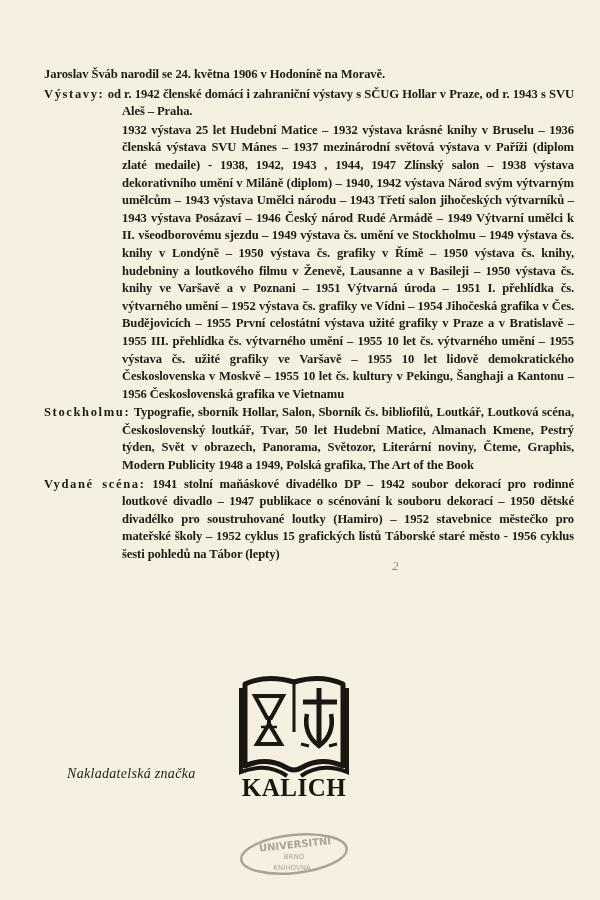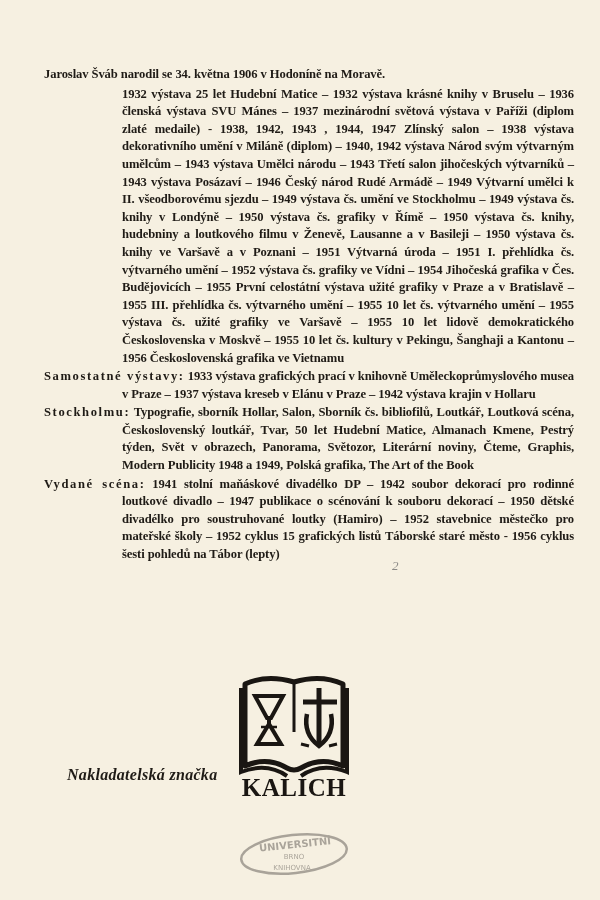--- a/index.html
+++ b/index.html
@@ -25,49 +25,49 @@
       text-align: justify; text-justify: inter-word;
     }
     .hang {
       padding-left: 78px; text-indent: -78px;
     }
     .sub-para {
       padding-left: 78px; text-align: justify;
     }
     .imprint-caption {
       position: absolute; left: 67px; top: 766px;
-      font-style: italic; font-weight: bold; font-size: 16px;
+      font-style: italic; font-weight: normal; font-size: 14px;
       letter-spacing: 0.3px;
     }
     .logo {
       position: absolute; left: 237px; top: 672px; width: 114px; height: 128px;
     }
     .stamp {
       position: absolute; left: 238px; top: 832px; width: 112px; height: 44px;
       opacity: 0.55;
     }
     .pencil-mark {
       position: absolute; left: 392px; top: 558px; color: #8c8a86;
       font-size: 13px; font-weight: normal; font-style: italic;
     }
   </style>
 </head>
 <body>
 
 <div class="page">
 
   <div class="text-block">
-    <div class="line-intro">Jaroslav Šváb narodil se 34. května 1906 v Hodoníně na Moravě.</div>
+    <div class="line-intro">Jaroslav Šváb narodil se 24. května 1906 v Hodoníně na Moravě.</div>
 
+    <div class="section section-body hang">
+      <span class="label">Výstavy:</span>
+      <span>od r. 1942 členské domácí i zahraniční výstavy s SČUG Hollar v Praze, od r. 1943 s SVU Aleš – Praha.</span>
+    </div>
     <div class="section sub-para">1932 výstava 25 let Hudební Matice – 1932 výstava krásné knihy v Bruselu – 1936 členská výstava SVU Mánes – 1937 mezinárodní světová výstava v Paříži (diplom zlaté medaile) - 1938, 1942, 1943 , 1944, 1947 Zlínský salon – 1938 výstava dekorativního umění v Miláně (diplom) – 1940, 1942 výstava Národ svým výtvarným umělcům – 1943 výstava Umělci národu – 1943 Třetí salon jihočeských výtvarníků – 1943 výstava Posázaví – 1946 Český národ Rudé Armádě – 1949 Výtvarní umělci k II. všeodborovému sjezdu – 1949 výstava čs. umění ve Stockholmu – 1949 výstava čs. knihy v Londýně – 1950 výstava čs. grafiky v Římě – 1950 výstava čs. knihy, hudebniny a loutkového filmu v Ženevě, Lausanne a v Basileji – 1950 výstava čs. knihy ve Varšavě a v Poznani – 1951 Výtvarná úroda – 1951 I. přehlídka čs. výtvarného umění – 1952 výstava čs. grafiky ve Vídni – 1954 Jihočeská grafika v Čes. Budějovicích – 1955 První celostátní výstava užité grafiky v Praze a v Bratislavě – 1955 III. přehlídka čs. výtvarného umění – 1955 10 let čs. výtvarného umění – 1955 výstava čs. užité grafiky ve Varšavě – 1955 10 let lidově demokratického Československa v Moskvě – 1955 10 let čs. kultury v Pekingu, Šanghaji a Kantonu – 1956 Československá grafika ve Vietnamu</div>
 
-    <div class="section section-body hang">
-      <span class="label">Samostatné výstavy:</span>
-      <span>1933 výstava grafických prací v knihovně Uměleckoprůmyslového musea v Praze – 1937 výstava kreseb v Elánu v Praze – 1942 výstava krajin v Hollaru</span>
-    </div>
 
     <div class="section section-body hang">
       <span class="label">Stockholmu:</span>
       <span>Typografie, sborník Hollar, Salon, Sborník čs. bibliofilů, Loutkář, Loutková scéna, Československý loutkář, Tvar, 50 let Hudební Matice, Almanach Kmene, Pestrý týden, Svět v obrazech, Panorama, Světozor, Literární noviny, Čteme, Graphis, Modern Publicity 1948 a 1949, Polská grafika, The Art of the Book</span>
     </div>
 
     <div class="section section-body hang">
       <span class="label">Vydané scéna:</span>
       <span>1941 stolní maňáskové divadélko DP – 1942 soubor dekorací pro rodinné loutkové divadlo – 1947 publikace o scénování k souboru dekorací – 1950 dětské divadélko pro soustruhované loutky (Hamiro) – 1952 stavebnice městečko pro mateřské školy – 1952 cyklus 15 grafických listů Táborské staré město - 1956 cyklus šesti pohledů na Tábor (lepty)</span>
     </div>

